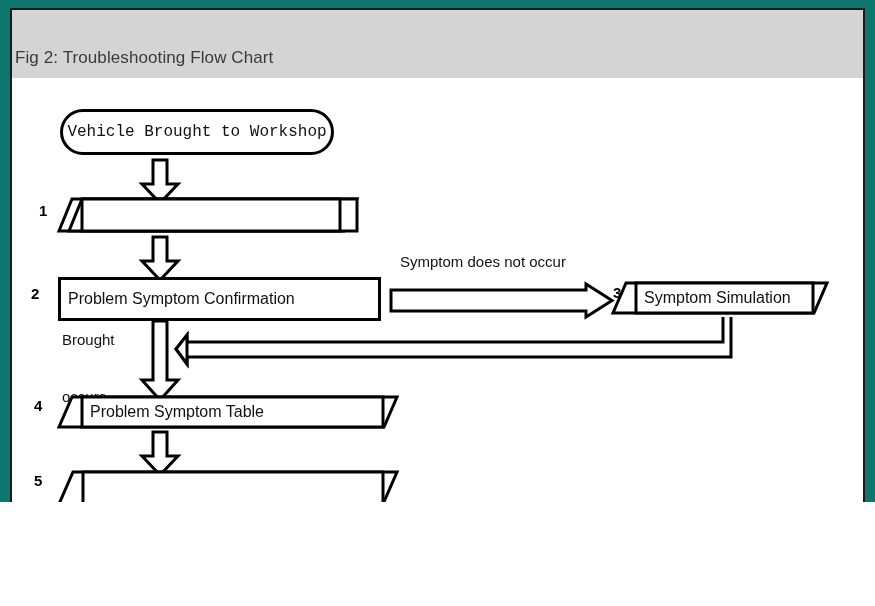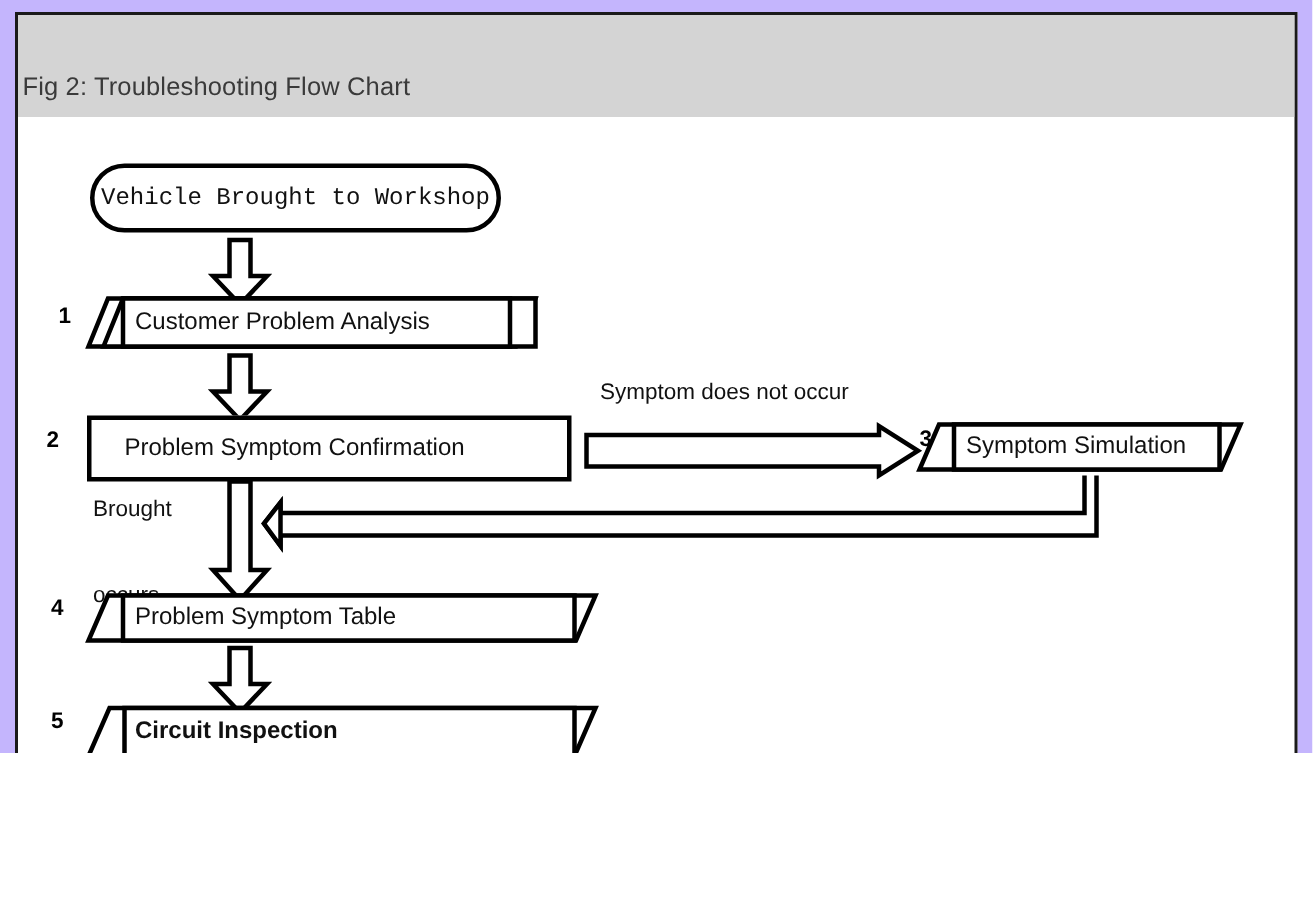--- a/index.html
+++ b/index.html
@@ -9,21 +9,21 @@
     background: #ffffff;
   }
   body {
     font-family: "Liberation Sans", sans-serif;
   }
 
   #figure-frame {
     position: relative;
     width: 875px;
     height: 502px;
-    background: #c4b5fd;
+    background: #0f766e;
     overflow: hidden;
     box-sizing: border-box;
   }
 
   
   #figure-border {
     position: absolute;
     left: 10px;
     top: 8px;
     width: 855px;
@@ -105,21 +105,21 @@
     border: 3px solid #000000;
     background: #ffffff;
     box-sizing: border-box;
     display: flex;
     align-items: center;
   }
   .rect-box .lbl {
     font-size: 16px;
     color: #111111;
     white-space: nowrap;
-    padding-left: 22px;
+    padding-left: 7px;
   }
 
   
   .band {
     position: absolute;
   }
   .band svg {
     position: absolute;
     left: 0;
     top: 0;
@@ -175,21 +175,20 @@
         <path d="M12 0 L26 0 L26 24 L37 24 L19 43 L1 24 L12 24 Z" fill="#ffffff" stroke="#000000" stroke-width="3" stroke-linejoin="miter"></path>
       </svg>
 
       <div class="step-num" style="left:27px; top:125px;">1</div>
       <div class="band" style="left:46px; top:119px; width:300px; height:36px;">
         <svg width="300" height="36" viewBox="0 0 300 36">
           <polygon points="14,2 299,2 286,34 1,34" fill="#ffffff" stroke="#000000" stroke-width="3"></polygon>
           <polygon points="24,2 299,2 299,34 11,34" fill="#ffffff" stroke="#000000" stroke-width="3"></polygon>
           <rect x="24" y="2" width="258" height="32" fill="#ffffff" stroke="#000000" stroke-width="3"></rect>
         </svg>
-        <span class="lbl">Customer Problem Analysis</span>
       </div>
 
       <svg class="conn" style="left:129px; top:159px;" width="38" height="44" viewBox="0 0 38 44">
         <path d="M12 0 L26 0 L26 24 L37 24 L19 43 L1 24 L12 24 Z" fill="#ffffff" stroke="#000000" stroke-width="3" stroke-linejoin="miter"></path>
       </svg>
 
       <div class="step-num" style="left:19px; top:208px;">2</div>
       <div class="rect-box" style="left:46px; top:199px; width:323px; height:44px;">
         <span class="lbl">Problem Symptom Confirmation</span>
       </div>
@@ -233,21 +232,20 @@
       <svg class="conn" style="left:129px; top:354px;" width="38" height="44" viewBox="0 0 38 44">
         <path d="M12 0 L26 0 L26 24 L37 24 L19 43 L1 24 L12 24 Z" fill="#ffffff" stroke="#000000" stroke-width="3" stroke-linejoin="miter"></path>
       </svg>
 
       <div class="step-num" style="left:22px; top:395px;">5</div>
       <div class="band bold" style="left:46px; top:392px; width:340px; height:36px;">
         <svg width="340" height="36" viewBox="0 0 340 36">
           <polygon points="15,2 339,2 325,34 1,34" fill="#ffffff" stroke="#000000" stroke-width="3"></polygon>
           <rect x="25" y="2" width="300" height="32" fill="#ffffff" stroke="#000000" stroke-width="3"></rect>
         </svg>
-        <span class="lbl">Circuit Inspection</span>
       </div>
 
       <svg class="conn" style="left:129px; top:432px;" width="38" height="44" viewBox="0 0 38 44">
         <path d="M12 0 L26 0 L26 24 L37 24 L19 43 L1 24 L12 24 Z" fill="#ffffff" stroke="#000000" stroke-width="3" stroke-linejoin="miter"></path>
       </svg>
 
 
       <svg class="conn" style="left:129px; top:519px;" width="38" height="30" viewBox="0 0 38 30">
         <path d="M12 0 L26 0 L26 30 L12 30 Z" fill="#ffffff" stroke="#000000" stroke-width="3" stroke-linejoin="miter"></path>
       </svg>

